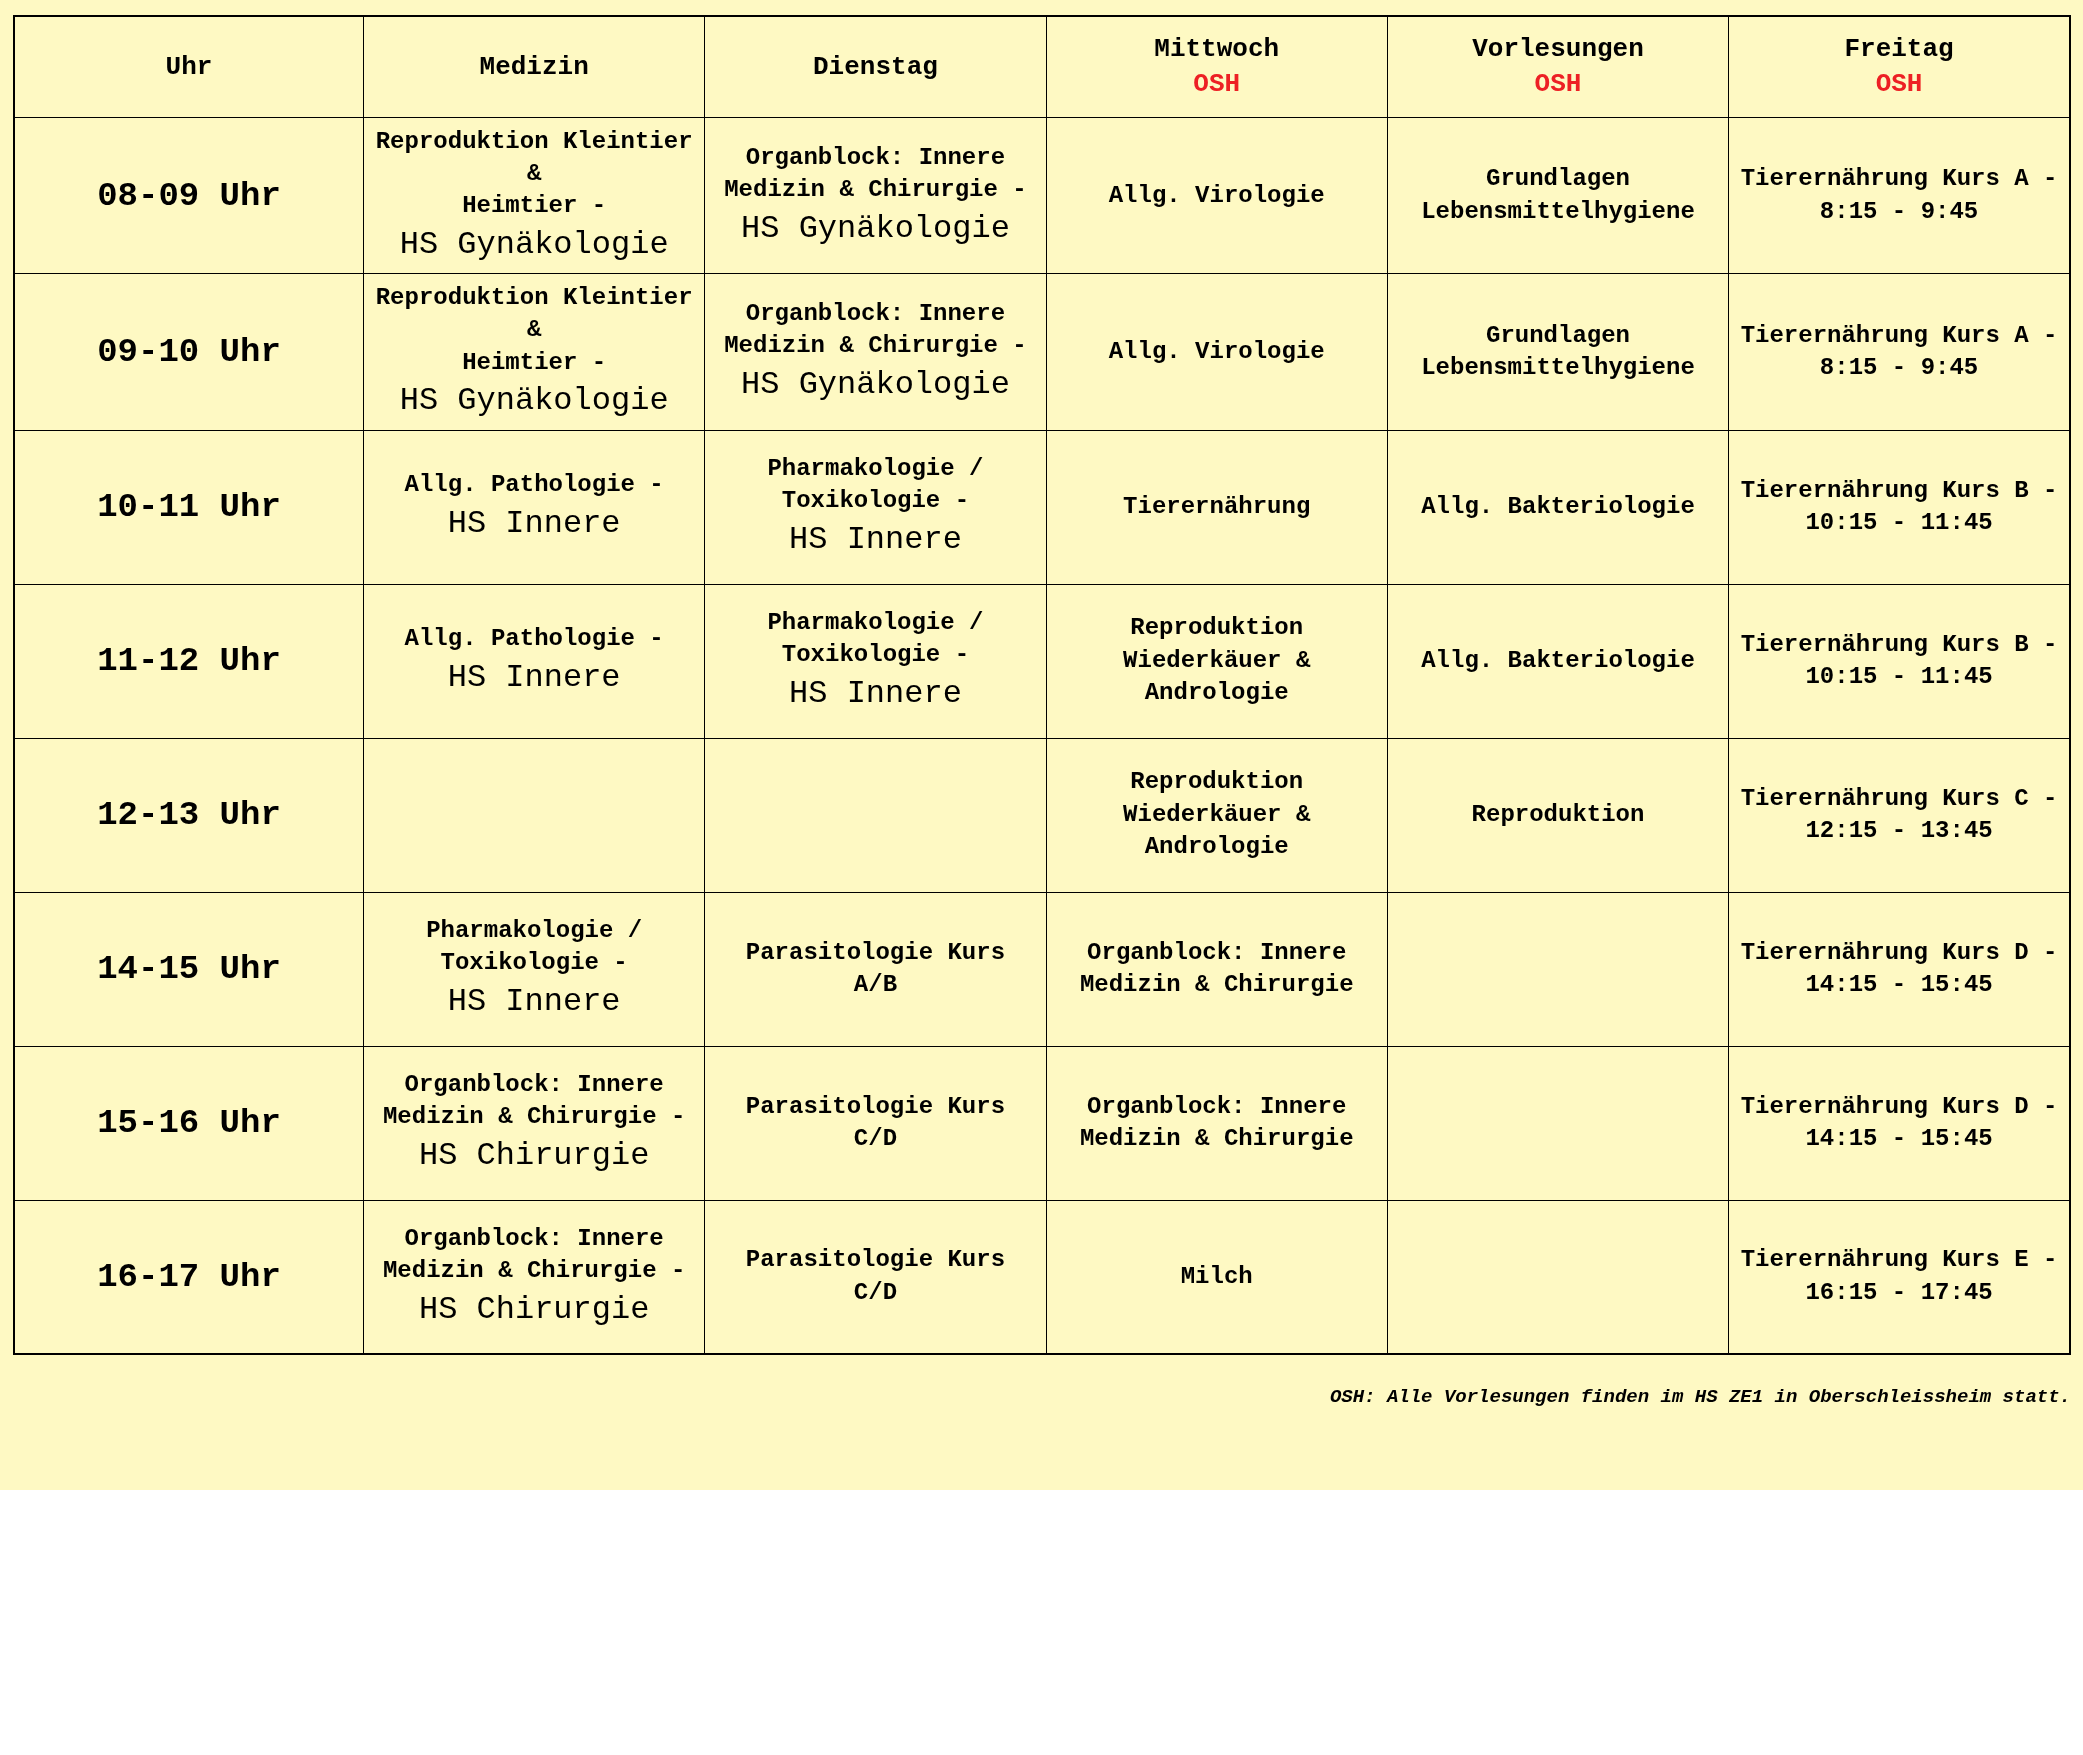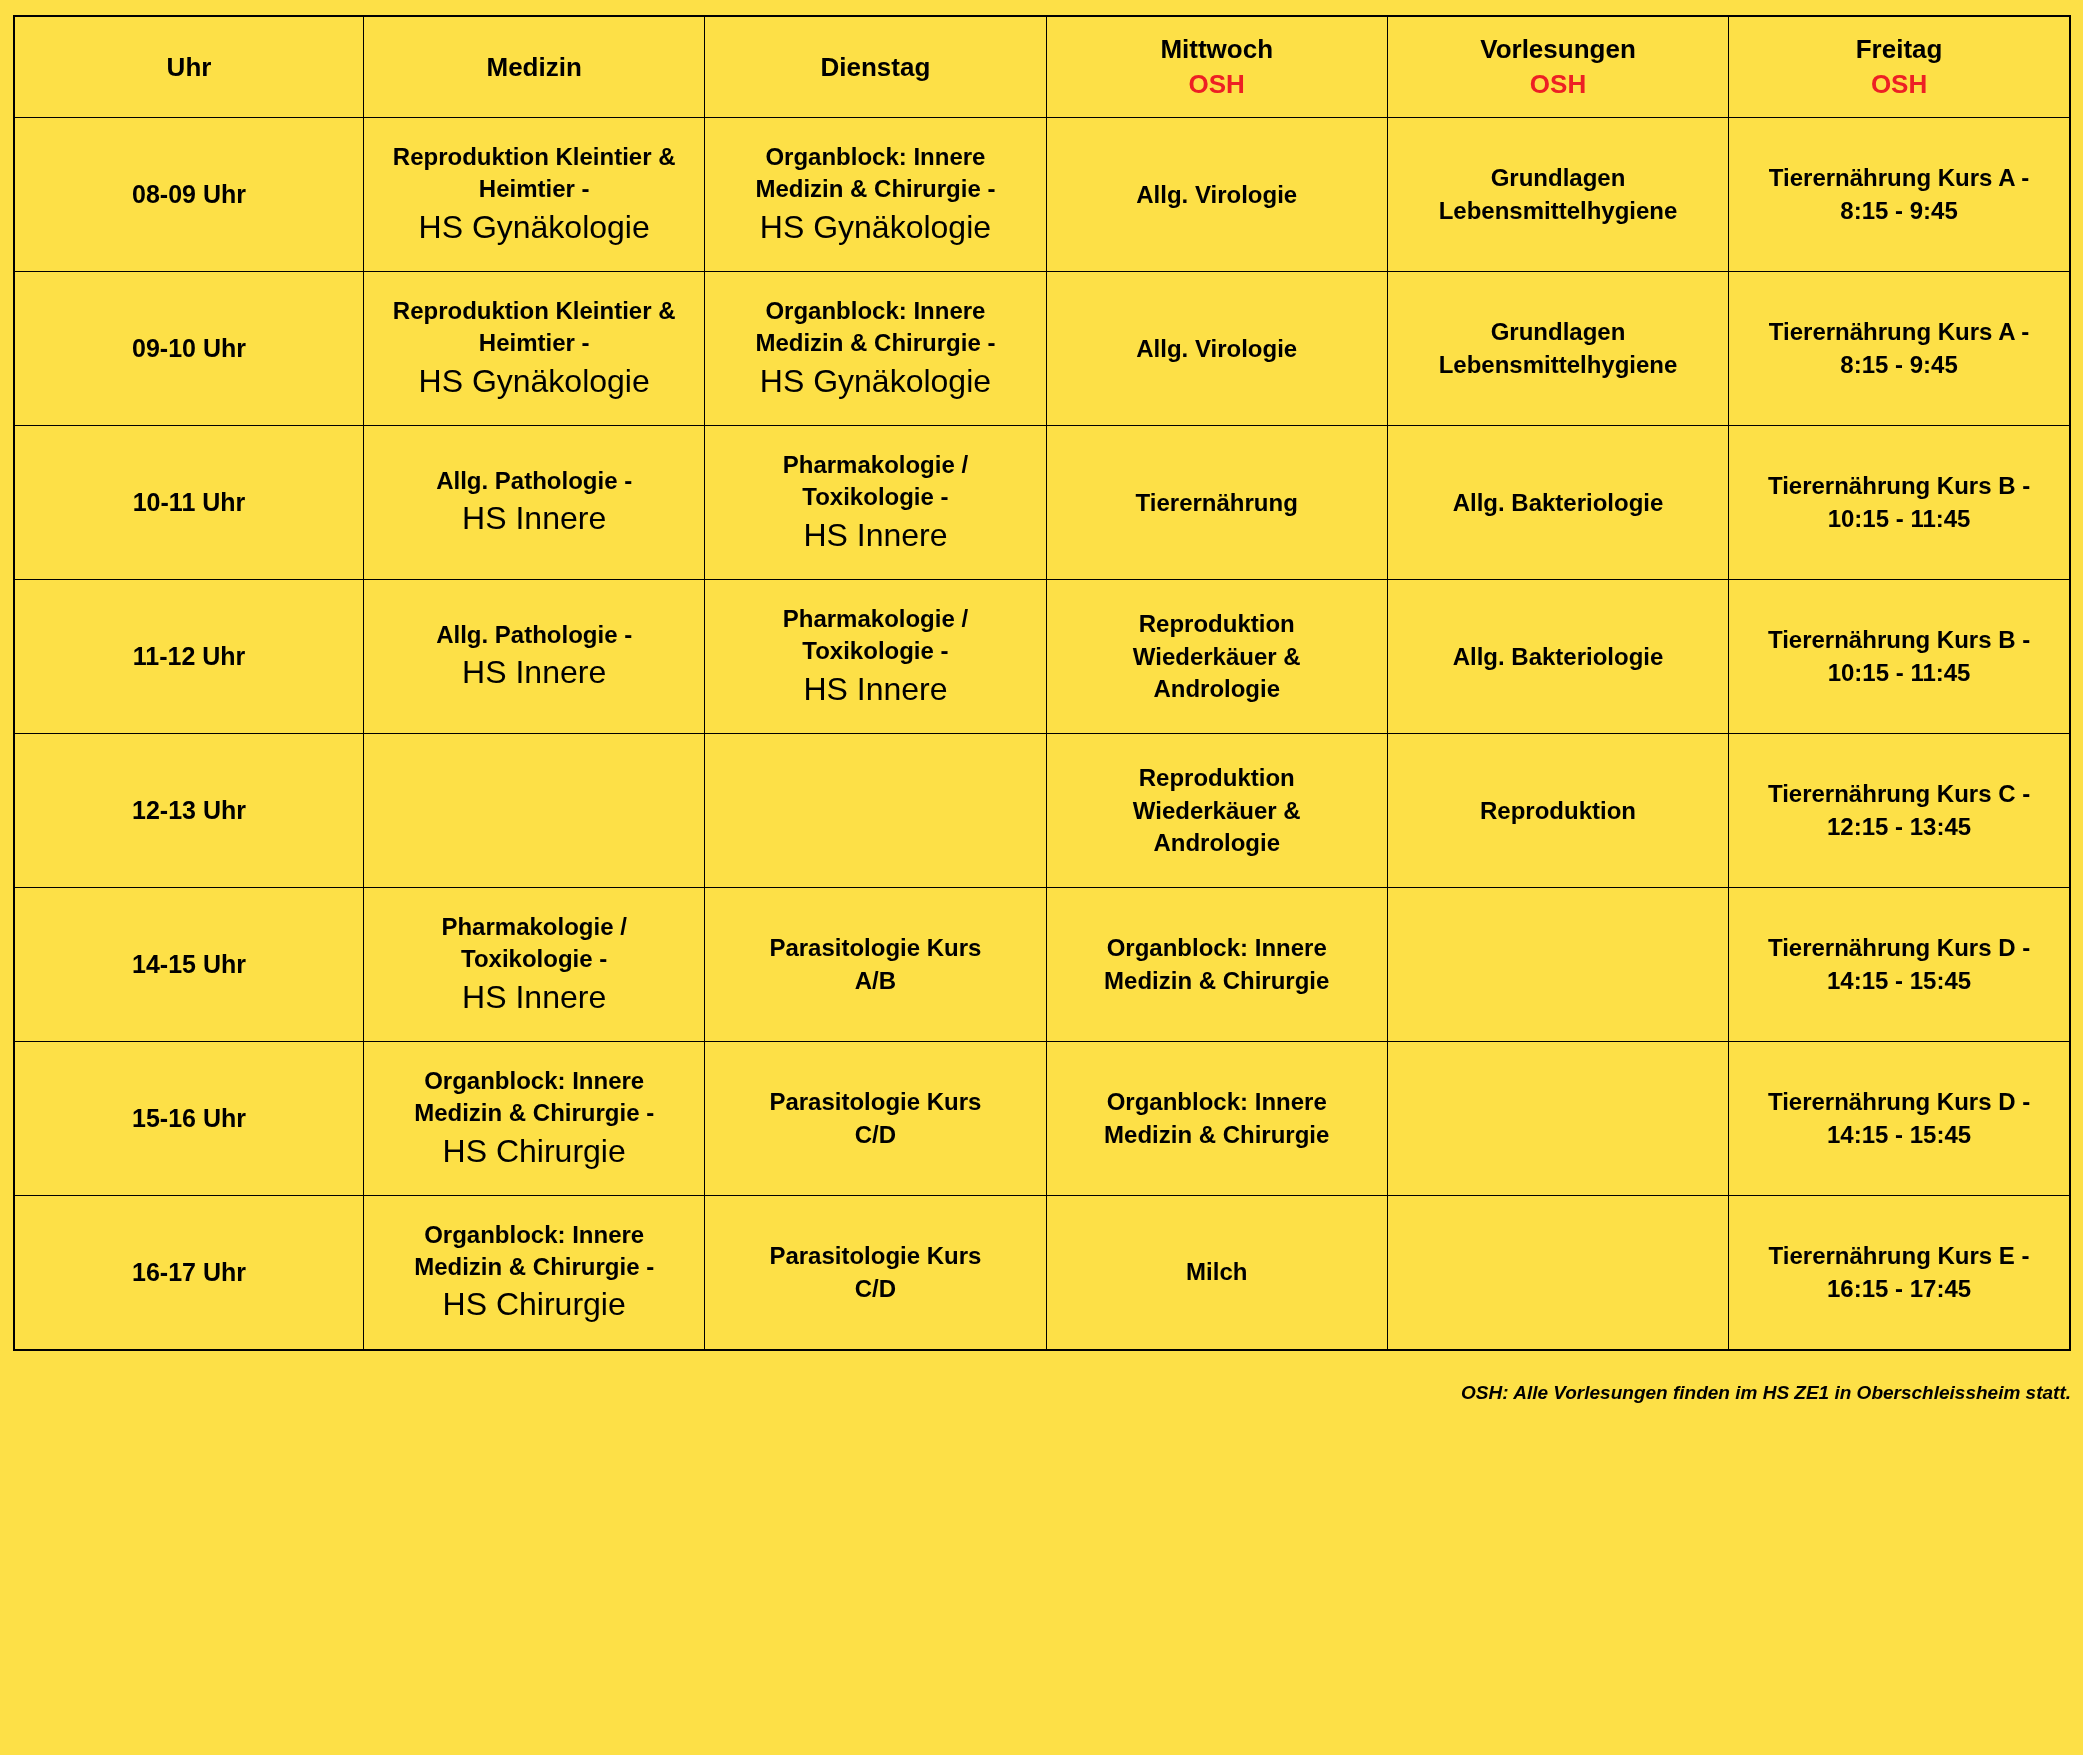--- a/index.html
+++ b/index.html
@@ -5,24 +5,25 @@
   * { margin: 0; padding: 0; box-sizing: border-box; }
 
   html, body {
     background: #ffffff;
     font-family: "Liberation Sans", sans-serif;
     color: #000000;
   }
 
   .page {
     width: 2084px;
-    height: 1755px;
-    background: #fde047;
+    height: 1490px;
+    background: #fef9c3;
     padding: 14.8px 13px 0 13px;
     overflow: hidden;
+    font-family: Liberation Mono, monospace;
   }
 
   table.timetable {
     width: 2058px;
     border-collapse: collapse;
     table-layout: fixed;
     border: 2.8px solid #000000;
   }
 
   table.timetable th,
@@ -44,21 +45,21 @@
   }
 
   .th-badge {
     color: var(--osh-red, #ed2024);
     font-weight: bold;
     font-size: 26px;
     line-height: 1.35;
   }
 
   td.time-cell {
-    font-size: 25px;
+    font-size: 34px;
     font-weight: bold;
   }
 
   .course-title {
     font-size: 24px;
     font-weight: bold;
     line-height: 1.35;
     white-space: pre-line;
   }
 

